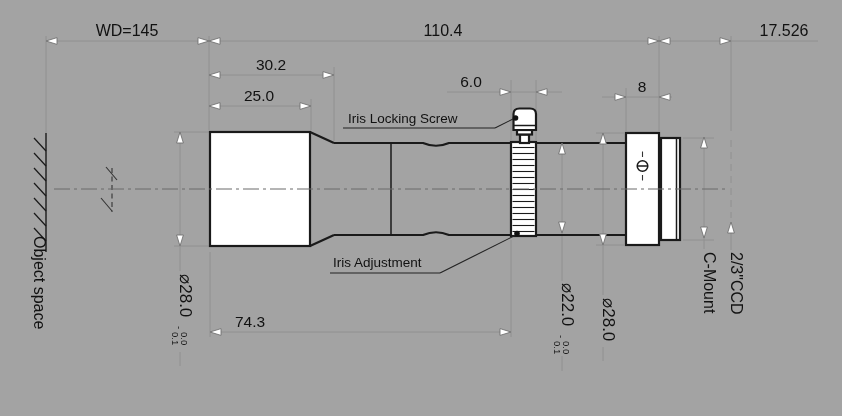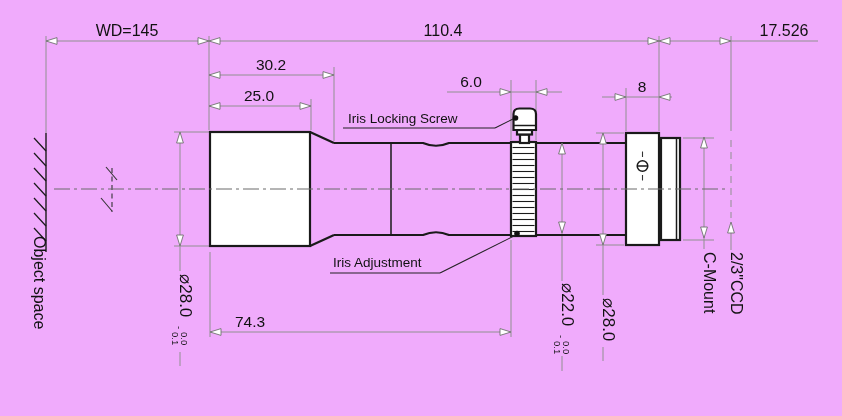--- a/index.html
+++ b/index.html
@@ -1,16 +1,16 @@
 <!DOCTYPE html>
 <html><head>
 <meta charset="utf-8">
 <style>
   html,body{margin:0;padding:0;background:#fff;}
-  .stage{position:relative;width:842px;height:416px;background:#f0abfc;overflow:hidden;}
+  .stage{position:relative;width:842px;height:416px;background:#a3a3a3;overflow:hidden;}
   svg{display:block;}
   text{font-family:"Liberation Sans","DejaVu Sans",sans-serif;fill:#111;}
   .dimtxt{font-size:16px;}
   .dimtxt2{font-size:15.5px;}
   .lbl{font-size:13.5px;}
   .rot{font-size:17px;}
   .rot2{font-size:16px;}
   .tol{font-size:9.5px;}
   .thin{stroke:#909090;stroke-width:1;fill:none;}
   .thind{stroke:#909090;stroke-width:1;fill:none;stroke-dasharray:7 5;}

